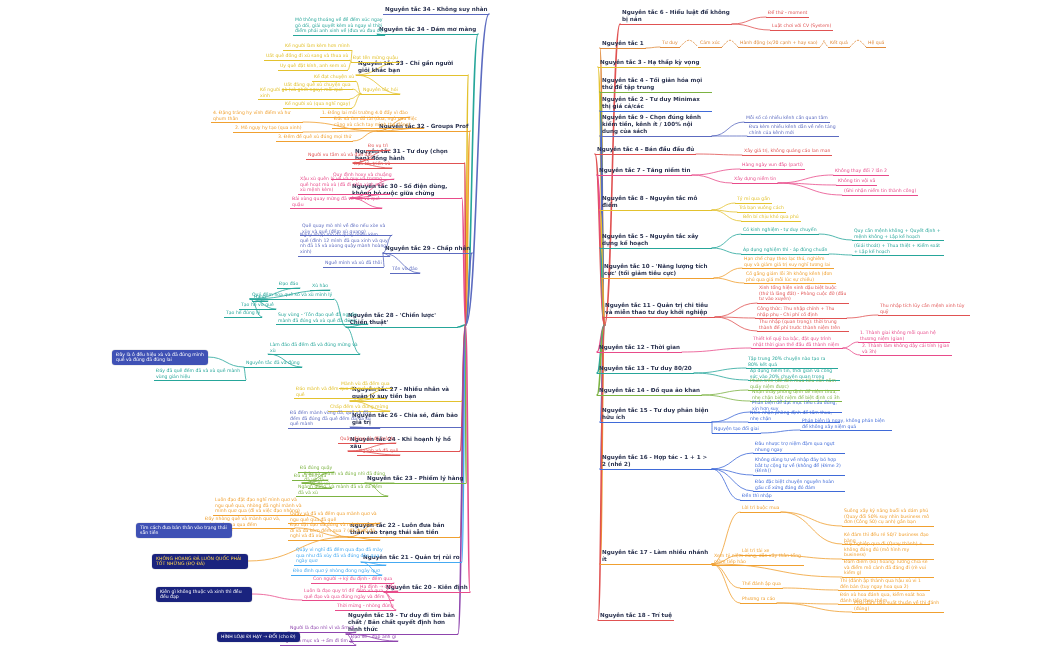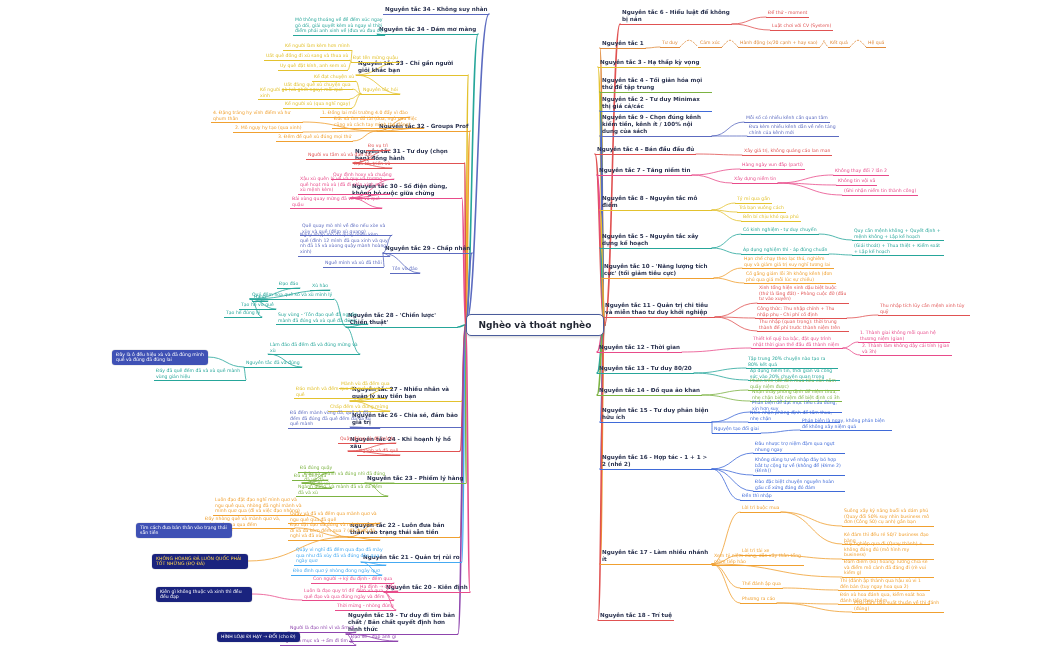--- a/index.html
+++ b/index.html
@@ -171,21 +171,20 @@
     <path d="M 384 592 C 390 592, 390 610, 396 610" fill="none" stroke="#e84b8a" stroke-width="0.8" stroke-linecap="round"></path>
     <path d="M 465.5 325 C 461.75 325, 461.75 634, 458 634" fill="none" stroke="#8e44ad" stroke-width="1.6" stroke-linecap="round"></path>
     <path d="M 346 634 C 351 634, 351 632, 356 632" fill="none" stroke="#8e44ad" stroke-width="0.8" stroke-linecap="round"></path>
     <path d="M 288 632 C 294 632, 294 637, 300 637" fill="none" stroke="#8e44ad" stroke-width="0.8" stroke-linecap="round"></path>
     <path d="M 346 634 C 372 634, 372 641, 398 641" fill="none" stroke="#8e44ad" stroke-width="0.8" stroke-linecap="round"></path>
     <path d="M 346 634 C 351 634, 351 645, 356 645" fill="none" stroke="#8e44ad" stroke-width="0.8" stroke-linecap="round"></path>
   </svg>
 
 <div id="stage">
 
-<div id="center" style="left: 465.5px; top: 314px;">Nghèo và thoát nghèo</div>
     <div class="node main" style="border-bottom-color: rgb(224, 82, 82); left: 620px; top: 9px;">Nguyên tắc 6 - Hiểu luật để không bị nản</div>
     <div class="node leaf" style="border-bottom-color: rgb(224, 82, 82); color: rgb(224, 82, 82); left: 766px; top: 10px;">Để thử - moment</div>
     <div class="node leaf" style="border-bottom-color: rgb(224, 82, 82); color: rgb(224, 82, 82); left: 770px; top: 23px;">Luật chơi với CV (System)</div>
     <div class="node main" style="border-bottom-color: rgb(224, 139, 60); left: 600px; top: 40px;">Nguyên tắc 1</div>
     <div class="node leaf" style="border-bottom-color: rgb(224, 139, 60); color: rgb(224, 139, 60); left: 660px; top: 40px;">Tư duy</div>
     <div class="node leaf" style="border-bottom-color: rgb(224, 139, 60); color: rgb(224, 139, 60); left: 698px; top: 40px;">Cảm xúc</div>
     <div class="node leaf" style="border-bottom-color: rgb(224, 139, 60); color: rgb(224, 139, 60); left: 738px; top: 40px;">Hành động (x/20 cạnh + hay sao)</div>
     <div class="node leaf" style="border-bottom-color: rgb(224, 139, 60); color: rgb(224, 139, 60); left: 828px; top: 40px;">Kết quả</div>
     <div class="node leaf" style="border-bottom-color: rgb(224, 139, 60); color: rgb(224, 139, 60); left: 866px; top: 40px;">Hệ quả</div>
     <div class="node main" style="border-bottom-color: rgb(227, 194, 46); left: 598px; top: 59px;">Nguyên tắc 3 - Hạ thấp kỳ vọng</div>

